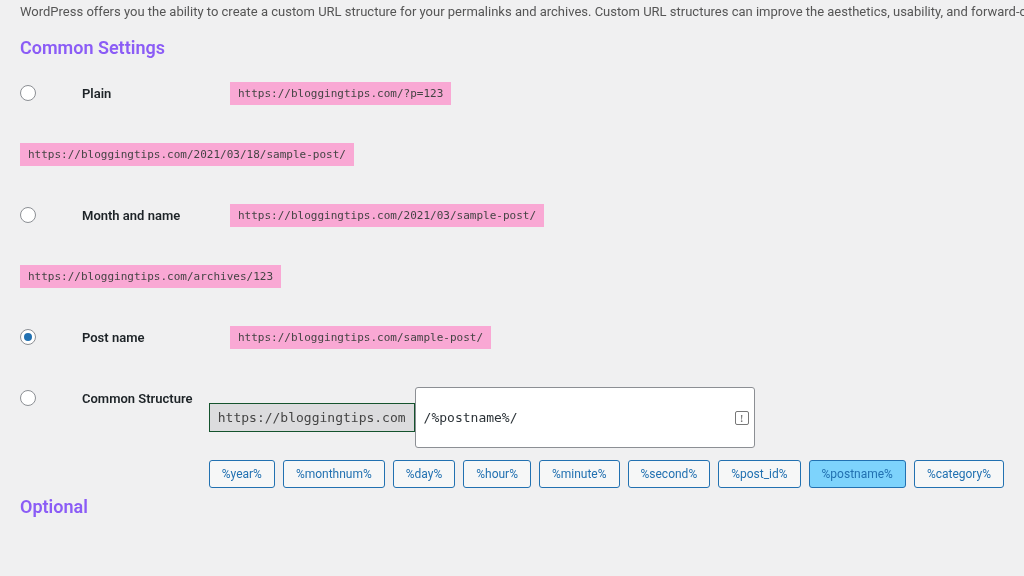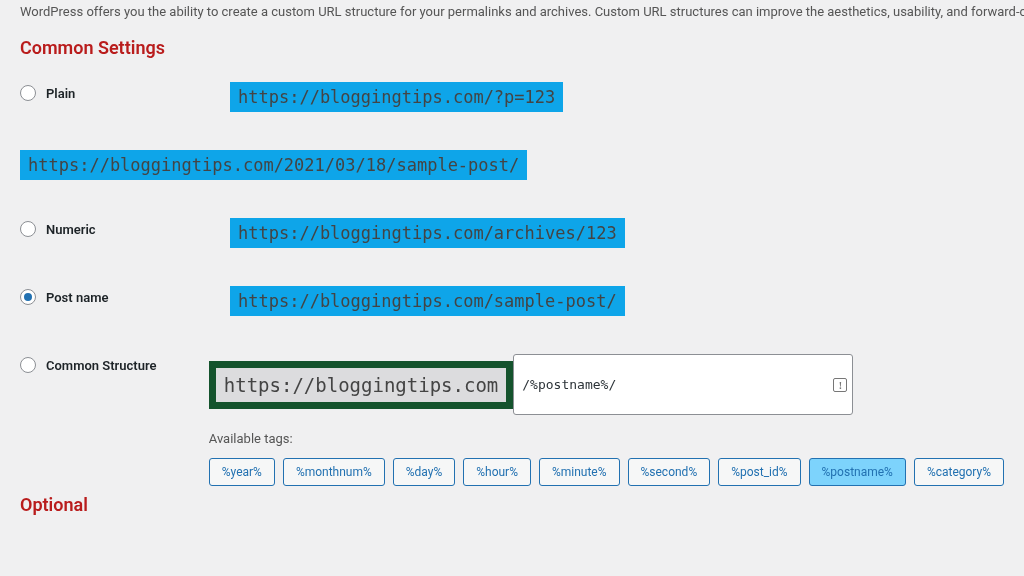--- a/index.html
+++ b/index.html
@@ -9,21 +9,21 @@
       color: #444;
       background: #f0f0f1;
       padding: 0 20px;
       width: 1024px;
       overflow: hidden;
     }
     .intro { color: #555; padding: 4px 0 10px; font-size: 13px; white-space: nowrap; }
     h2.section {
       font-size: 18px;
       font-weight: 600;
-      color: #b91c1c;
+      color: #8b5cf6;
       margin: 8px 0 24px;
     }
     .options { display: flex; flex-direction: column; gap: 38px; }
     .row { display: flex; align-items: flex-start; }
     .label-col {
       width: 210px;
       display: flex;
       align-items: center;
       gap: 10px;
       padding-top: 3px;
@@ -37,38 +37,38 @@
       align-items: center;
       justify-content: center;
       flex-shrink: 0;
     }
     .radio.checked::after {
       content: "";
       width: 8px; height: 8px;
       border-radius: 50%;
       background: #2271b1;
     }
-    .opt-label { font-weight: 600; color: #1d2327; font-size: 13px; }
+    .opt-label { font-weight: 600; color: #1d2327; font-size: 13px; margin-left: 36px; }
     .value-col { flex: 1; }
     .code-block {
       display: inline-block;
-      background: #0ea5e9;
+      background: #f9a8d4;
       color: #444;
       font-family: Consolas, Monaco, monospace;
-      font-size: 17px;
+      font-size: 11px;
       padding: 5px 8px;
     }
     .custom-row { display: flex; align-items: center; gap: 0; }
     .base-url {
       background: #dcdcde;
       color: #444;
       font-family: Consolas, Monaco, monospace;
-      font-size: 19px;
+      font-size: 13px;
       padding: 6px 8px;
-      border: 7px solid #14532d;
+      border: 1px solid #14532d;
     }
     .custom-input {
       font-family: Consolas, Monaco, monospace;
       font-size: 13px;
       padding: 22px 8px;
       border: 1px solid #8c8f94;
       border-radius: 3px;
       width: 340px;
       background: #fff;
       color: #2c3338;
@@ -127,26 +127,31 @@
       <span class="code-block">https://bloggingtips.com/?p=123</span>
     </div>
   </div>
 
   <div class="row">
     <div class="value-col">
       <span class="code-block">https://bloggingtips.com/2021/03/18/sample-post/</span>
     </div>
   </div>
 
-
   <div class="row">
     <div class="label-col">
       <span class="radio"></span>
-      <span class="opt-label">Numeric</span>
+      <span class="opt-label">Month and name</span>
     </div>
+    <div class="value-col">
+      <span class="code-block">https://bloggingtips.com/2021/03/sample-post/</span>
+    </div>
+  </div>
+
+  <div class="row">
     <div class="value-col">
       <span class="code-block">https://bloggingtips.com/archives/123</span>
     </div>
   </div>
 
   <div class="row">
     <div class="label-col">
       <span class="radio checked"></span>
       <span class="opt-label">Post name</span>
     </div>
@@ -161,21 +166,20 @@
       <span class="opt-label">Common Structure</span>
     </div>
     <div class="value-col">
       <div class="custom-row">
         <span class="base-url">https://bloggingtips.com</span>
         <span class="input-wrap">
           <input class="custom-input" type="text" value="/%postname%/" style="">
           <span class="warn-icon">!</span>
         </span>
       </div>
-      <p class="avail-label">Available tags:</p>
       <div class="tags" id="tags-container">
           <button class="tag-btn">%year%</button>
           <button class="tag-btn">%monthnum%</button>
           <button class="tag-btn">%day%</button>
           <button class="tag-btn">%hour%</button>
           <button class="tag-btn">%minute%</button>
           <button class="tag-btn">%second%</button>
           <button class="tag-btn">%post_id%</button>
           <button class="tag-btn active">%postname%</button>
           <button class="tag-btn">%category%</button>

